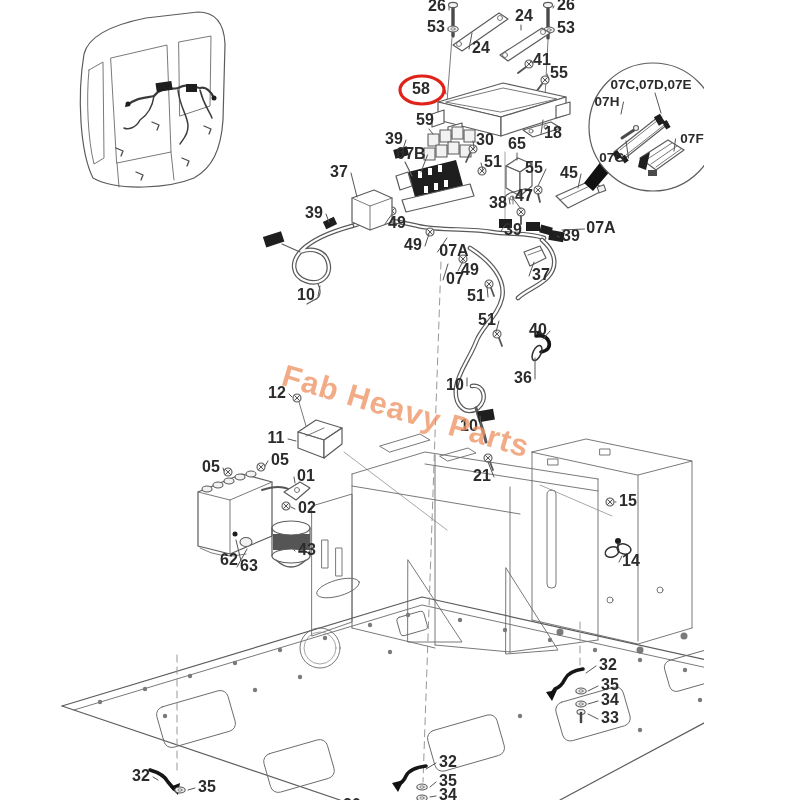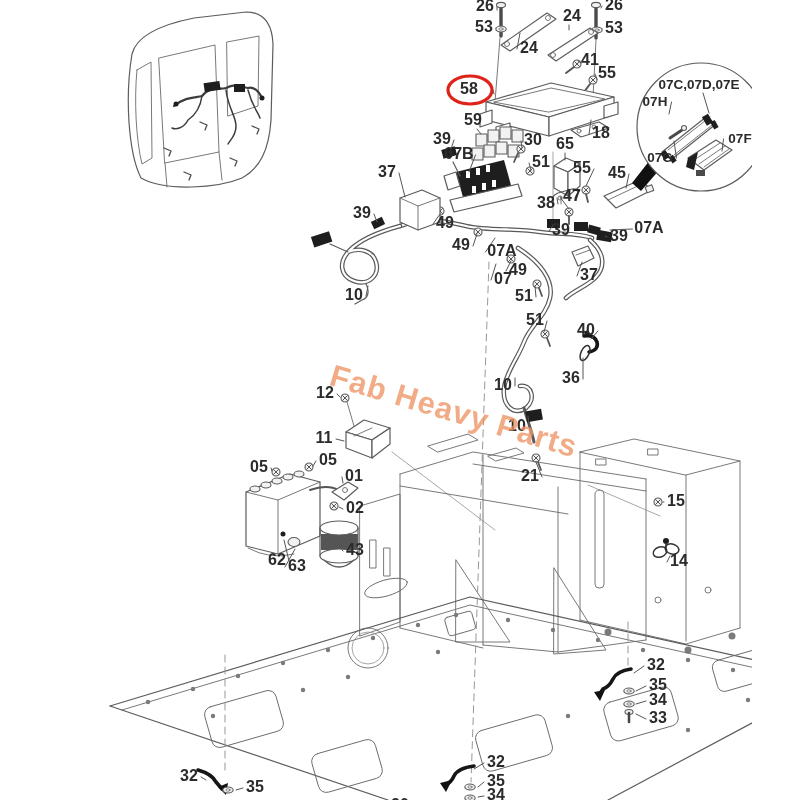--- a/index.html
+++ b/index.html
@@ -1,17 +1,17 @@
 <!DOCTYPE html>
 <html><head>
 <meta charset="utf-8">
 <style>
   html,body{margin:0;padding:0;background:#fff;}
   #canvas{position:relative;width:704px;height:800px;background:#fff;overflow:hidden;
-          font-family:"Liberation Sans",sans-serif;margin-left:48px;}
+          font-family:"Liberation Sans",sans-serif;}
   #diagram-svg{position:absolute;left:0;top:0;}
   #diagram-svg{stroke-linejoin:round;stroke-linecap:round;}
   .ln{stroke:#5c5c5c;stroke-width:1.2;fill:none;}
   .lnt{stroke:#6a6a6a;stroke-width:0.9;fill:none;}
   .fillw{fill:#fff;stroke:#5c5c5c;stroke-width:1.2;}
   .fillg{fill:#f2f2f2;stroke:#5c5c5c;stroke-width:1.1;}
   .dark{fill:#1e1e1e;stroke:none;}
   .tube{stroke:#5a5a5a;stroke-width:4.6;fill:none;}
   .tubecore{stroke:#fff;stroke-width:2.2;fill:none;}
   .dash{stroke:#989898;stroke-width:1;stroke-dasharray:7 5;fill:none;}

